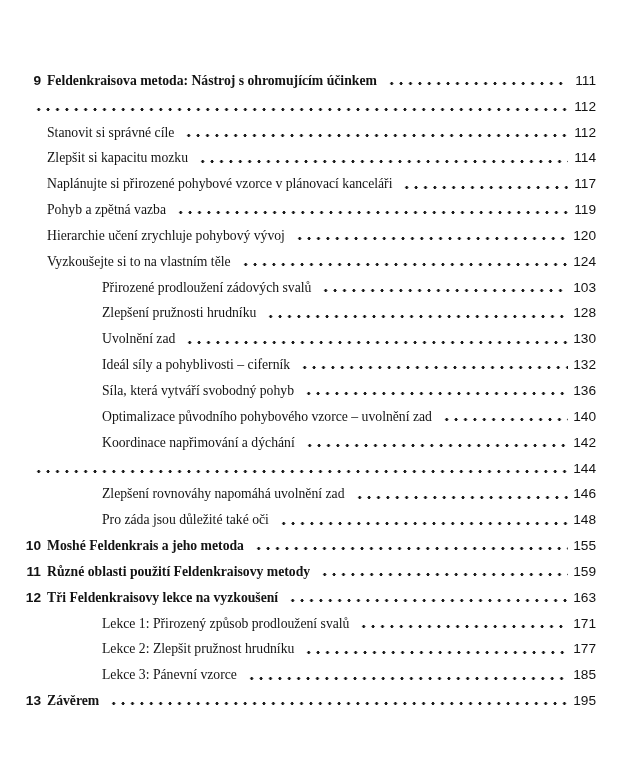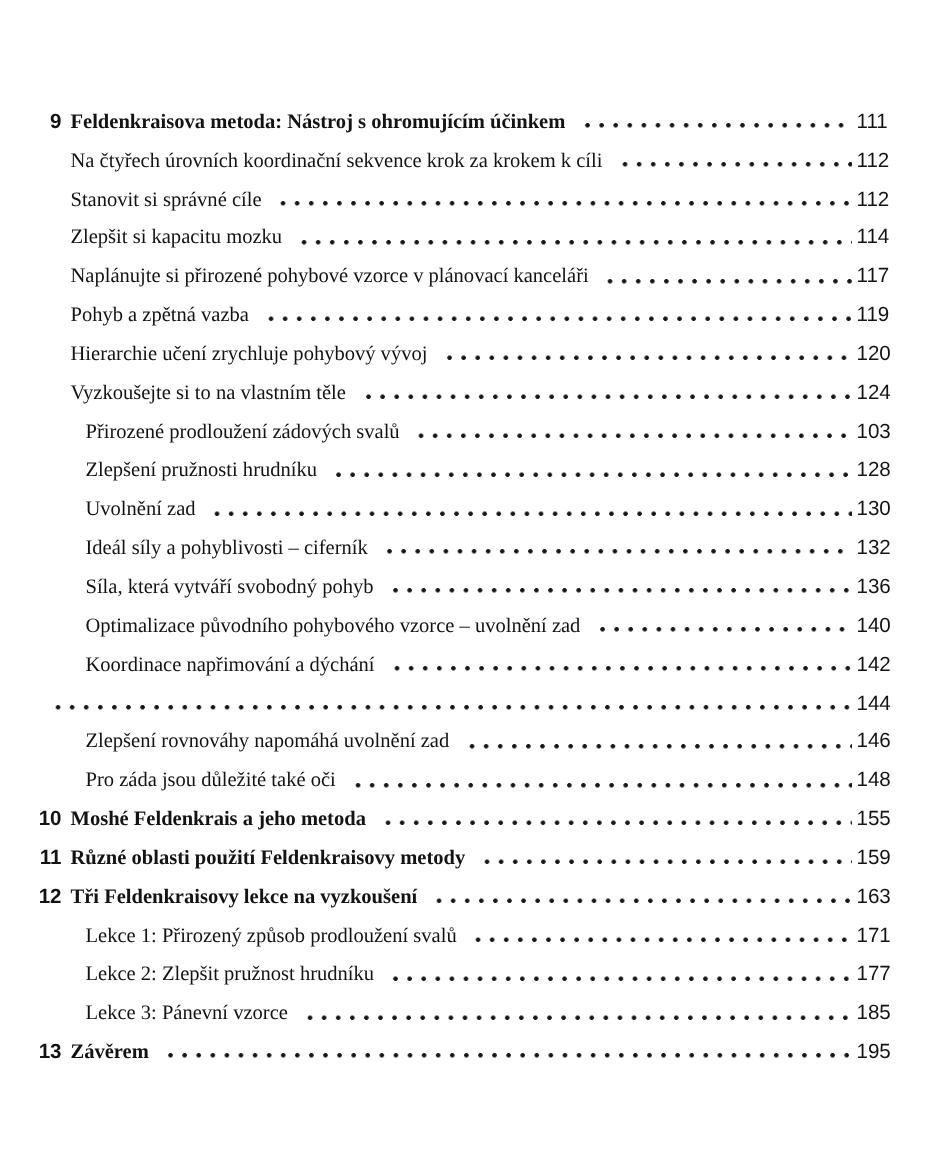--- a/index.html
+++ b/index.html
@@ -39,50 +39,50 @@
     flex: none;
     width: 17px;
     text-align: right;
     margin-right: 6px;
   }
   .label {
     flex: none;
     font-family: Liberation Serif, serif;
   }
   .row.level-1 .label { margin-left: 23px; }
-  .row.level-2 .label { margin-left: 33px; }
+  .row.level-2 .label { margin-left: 78px; }
   .leader {
     flex: 1 1 auto;
     min-width: 14px;
     align-self: stretch;
     margin: 0 3px 0 8px;
     background-image: radial-gradient(circle, #161616 1.25px, transparent 1.75px);
     background-size: 9.4px 3px;
     background-repeat: repeat-x;
     background-position: left 2px bottom 3.7px;
   }
   .page-num {
     flex: none;
     min-width: 25px;
+    text-align: right;
     font-weight: 400;
   }
 </style>
 </head>
 <body>
 
 <div class="page">
   <div class="toc" id="toc">
       <div class="row level-0 bold">
         <span class="num">9</span>
         <span class="label">Feldenkraisova metoda: Nástroj s ohromujícím účinkem</span>
         <span class="leader"></span>
         <span class="page-num">111</span>
       </div>
       <div class="row level-1">
-        <span class="label">Na čtyřech úrovních koordinační sekvence krok za krokem k cíli</span>
         <span class="leader"></span>
         <span class="page-num">112</span>
       </div>
       <div class="row level-1">
         <span class="label">Stanovit si správné cíle</span>
         <span class="leader"></span>
         <span class="page-num">112</span>
       </div>
       <div class="row level-1">
         <span class="label">Zlepšit si kapacitu mozku</span>

